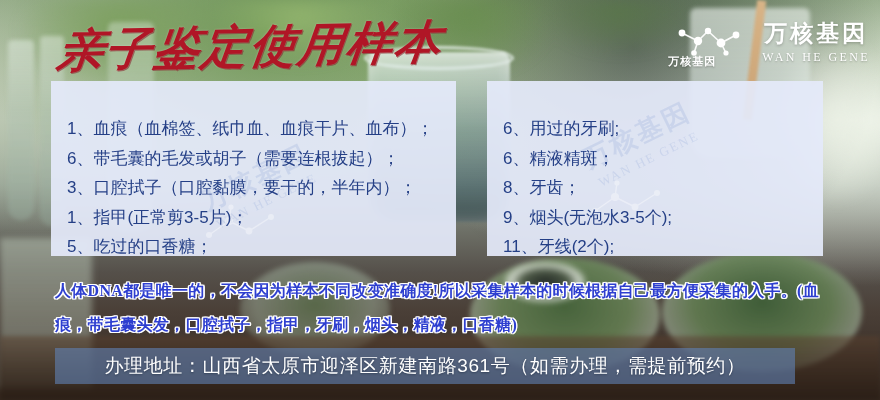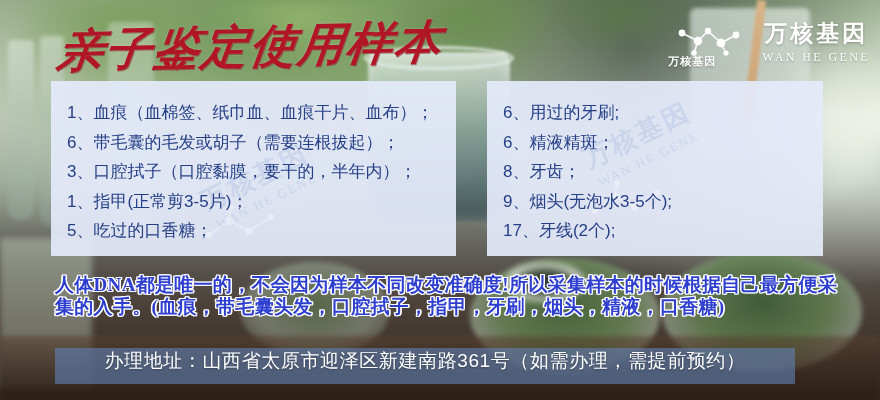--- a/index.html
+++ b/index.html
@@ -153,21 +153,21 @@
   
   .panel {
     position:absolute; top:81px; height:175px;
     background:rgba(228,234,250,0.93);
     overflow:hidden;
   }
   .panel-left  { left:51px;  width:405px; }
   .panel-right { left:487px; width:336px; }
   .panel-list {
     position:relative; z-index:2;
-    padding:17px 0 0 16px;
+    padding:33px 0 0 16px;
   }
   .panel-item {
     font-family:"Liberation Sans","DejaVu Sans",sans-serif;
     font-size:17px;
     line-height:29.5px;
     color:#243f86;
     white-space:nowrap;
   }
   
   .panel-wm {
@@ -183,36 +183,36 @@
   .wm-right { left:96px;  top:36px; }
   .panel-wm-dots { position:absolute; z-index:1; pointer-events:none; opacity:.38; }
   .wmd-left  { left:150px; top:120px; }
   .wmd-right { left:100px; top:96px; }
 
   
   .para {
     position:absolute; left:55px; top:274px; width:790px;
     font-family:"Liberation Serif","DejaVu Serif",serif;
     font-weight:700;
-    font-size:19px;
-    line-height:22px;
+    font-size:16px;
+    line-height:34px;
     color:#2e3fd0;
     letter-spacing:.3px;
     text-shadow:
       -1.2px -1.2px 0 #fff, 1.2px -1.2px 0 #fff,
       -1.2px  1.2px 0 #fff, 1.2px  1.2px 0 #fff,
        0 -1.4px 0 #fff, 0 1.4px 0 #fff,
       -1.4px 0 0 #fff, 1.4px 0 0 #fff;
   }
 
   
   .addr-bar {
     position:absolute; left:55px; top:348px; width:740px; height:36px;
     background:rgba(96,128,178,0.62);
-    display:flex; justify-content:center;
+    display:flex; align-items:center; justify-content:center;
   }
   .addr-text {
     font-family:"Liberation Sans","DejaVu Sans",sans-serif;
     font-size:19px; color:#ffffff; letter-spacing:.6px;
     white-space:nowrap;
     text-shadow:0 1px 2px rgba(20,30,50,.45);
   }
 </style>
 </head>
 <body>
@@ -313,21 +313,21 @@
         <circle cx="48" cy="30" r="3.4"></circle>
           <circle cx="70" cy="16" r="3"></circle>
           <circle cx="30" cy="6" r="2.6"></circle>
       </g>
     </svg>
     <div class="panel-list">
       <div class="panel-item">6、用过的牙刷;</div>
       <div class="panel-item">6、精液精斑；</div>
       <div class="panel-item">8、牙齿；</div>
       <div class="panel-item">9、烟头(无泡水3-5个);</div>
-      <div class="panel-item">17、牙线(2个);</div>
+      <div class="panel-item">11、牙线(2个);</div>
     </div>
   </div>
 
   <div class="para">人体DNA都是唯一的，不会因为样本不同改变准确度!所以采集样本的时候根据自己最方便采集的入手。(血痕，带毛囊头发，口腔拭子，指甲，牙刷，烟头，精液，口香糖)</div>
 
   <div class="addr-bar">
     <span class="addr-text">办理地址：山西省太原市迎泽区新建南路361号（如需办理，需提前预约）</span>
   </div>
 
 </div>

